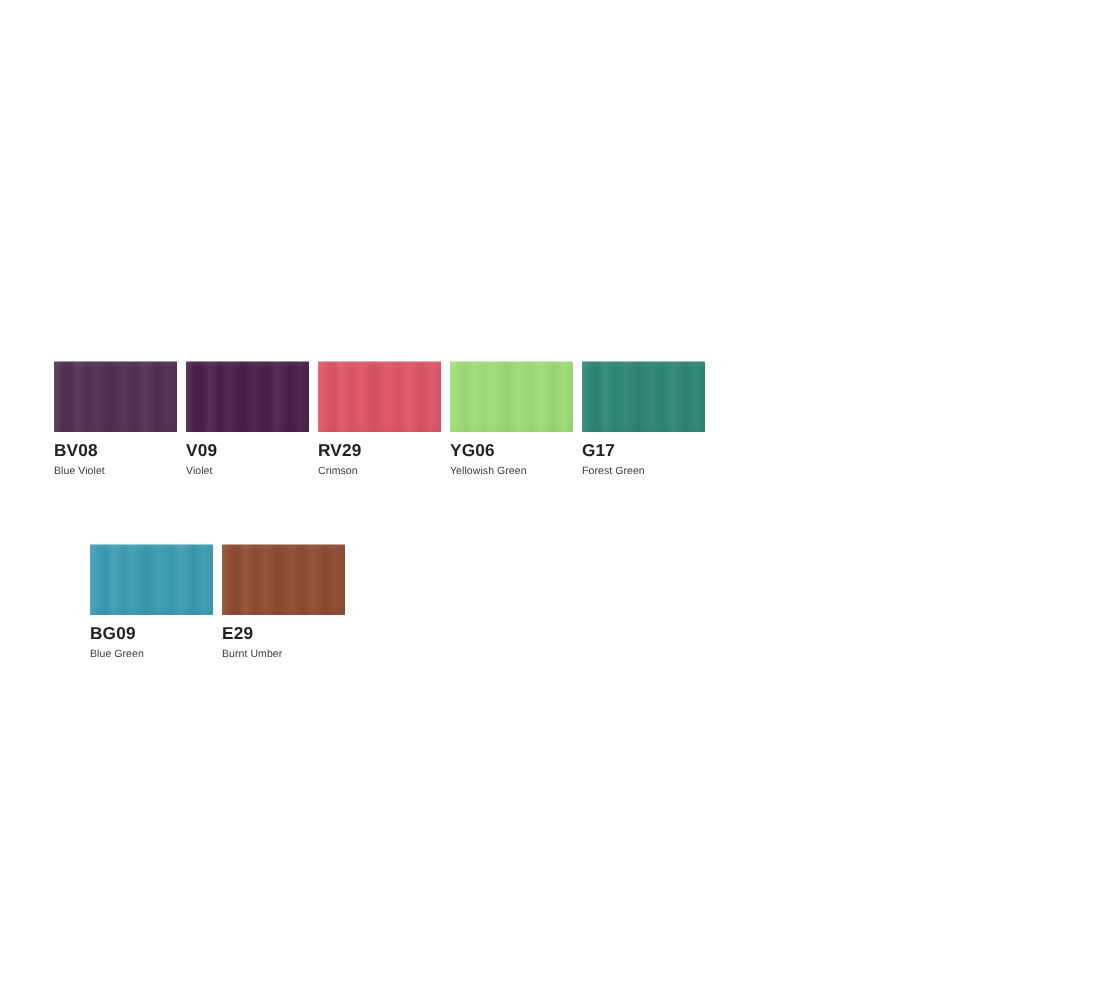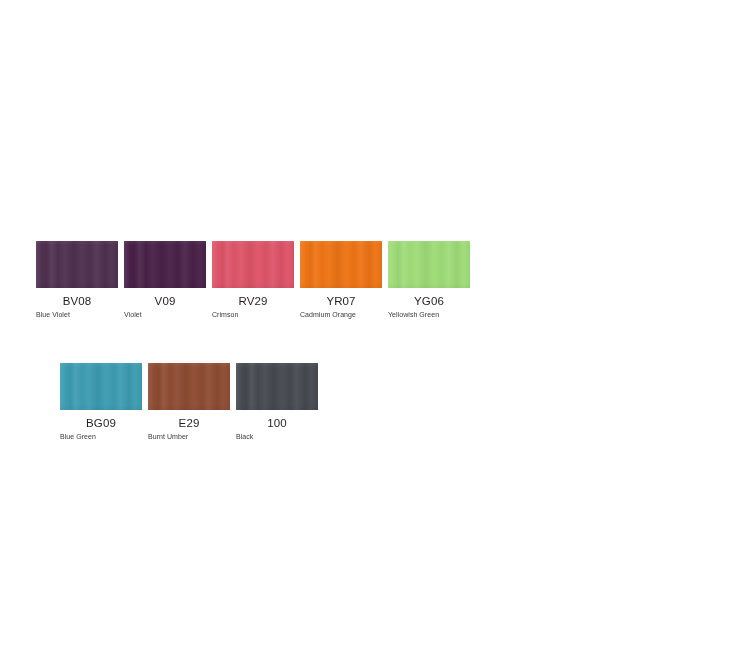--- a/index.html
+++ b/index.html
@@ -83,26 +83,25 @@
       linear-gradient(180deg,
         rgba(255,255,255,0.05) 0%,
         rgba(255,255,255,0.00) 9%,
         rgba(0,0,0,0.00) 88%,
         rgba(0,0,0,0.035) 100%);
   }
 
   .code {
     margin-top: 7px;
     font-size: 11.5px;
-    font-weight: normal;
+    font-weight: bold;
     color: #231f20;
     letter-spacing: 0.1px;
     line-height: 13px;
     white-space: nowrap;
-    text-align: center;
   }
   .cname {
     margin-top: 2px;
     font-size: 7px;
     font-weight: normal;
     color: #3a3a3c;
     letter-spacing: 0.05px;
     line-height: 9px;
     white-space: nowrap;
   }
@@ -137,39 +136,39 @@
 
       <div class="swatch-cell">
         <div class="chip" style="background-color: rgb(222, 84, 104);">
           <div class="streaks"></div>
           <div class="vignette"></div>
         </div>
         <div class="code">RV29</div>
         <div class="cname">Crimson</div>
       </div>
 
-      <div class="swatch-cell">
-        <div class="chip" style="background-color: rgb(238, 116, 20);">
-          <div class="streaks"></div>
-          <div class="vignette"></div>
-        </div>
-        <div class="code">YR07</div>
-        <div class="cname">Cadmium Orange</div>
-      </div>
 
 
       <div class="swatch-cell">
         <div class="chip" style="background-color: rgb(159, 220, 120);">
           <div class="streaks"></div>
           <div class="vignette"></div>
         </div>
         <div class="code">YG06</div>
         <div class="cname">Yellowish Green</div>
       </div>
 
+      <div class="swatch-cell">
+        <div class="chip" style="background-color: rgb(46, 135, 117);">
+          <div class="streaks"></div>
+          <div class="vignette"></div>
+        </div>
+        <div class="code">G17</div>
+        <div class="cname">Forest Green</div>
+      </div>
 
     </div>
 
     <div class="swatch-row">
 
       <div class="swatch-cell">
         <div class="chip" style="background-color: rgb(61, 156, 178);">
           <div class="streaks"></div>
           <div class="vignette"></div>
         </div>
@@ -180,25 +179,17 @@
 
       <div class="swatch-cell">
         <div class="chip" style="background-color: rgb(142, 76, 51);">
           <div class="streaks"></div>
           <div class="vignette"></div>
         </div>
         <div class="code">E29</div>
         <div class="cname">Burnt Umber</div>
       </div>
 
-      <div class="swatch-cell">
-        <div class="chip" style="background-color: rgb(70, 74, 80);">
-          <div class="streaks"></div>
-          <div class="vignette"></div>
-        </div>
-        <div class="code">100</div>
-        <div class="cname">Black</div>
-      </div>
 
     </div>
 
   </div>
 </div>
 
 </body></html>

